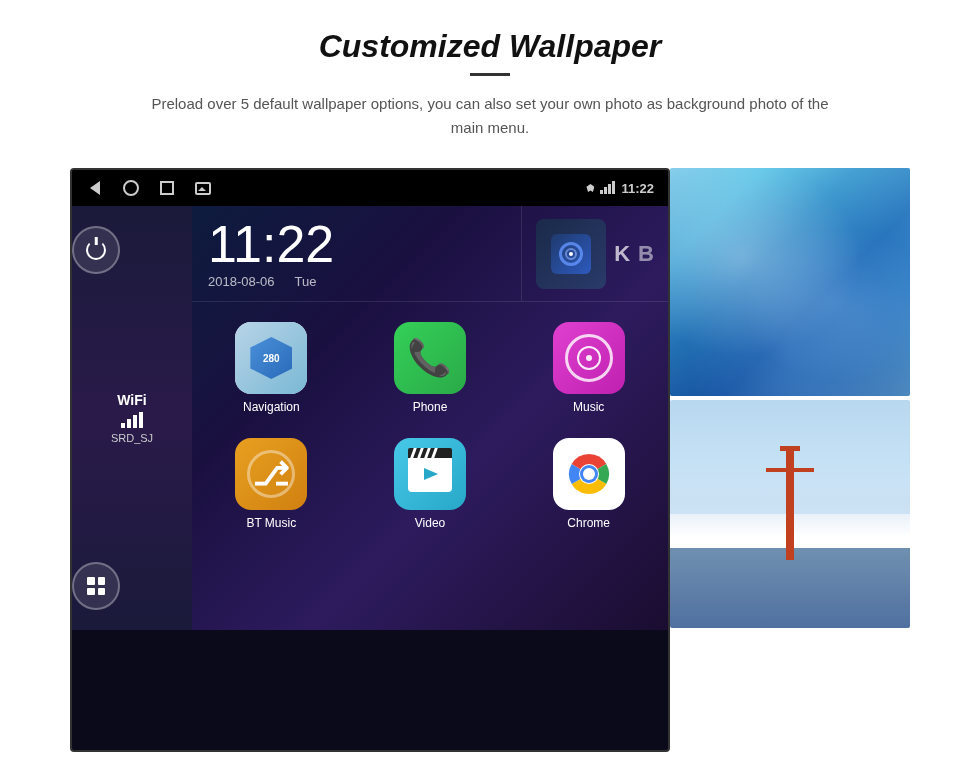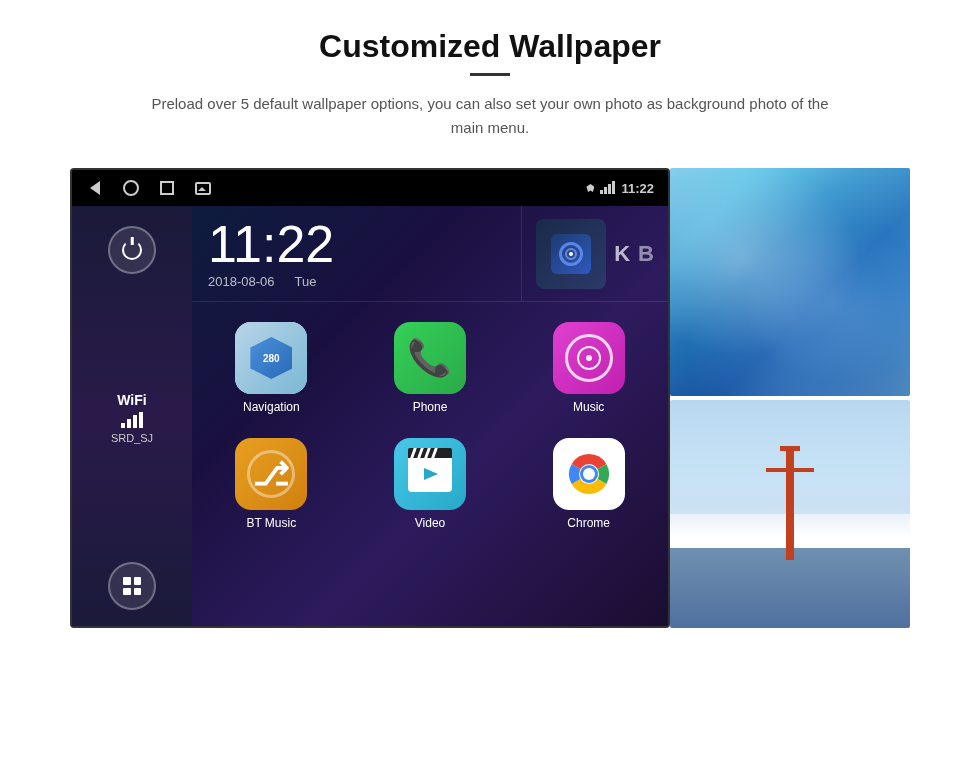--- a/index.html
+++ b/index.html
@@ -18,20 +18,21 @@
       flex-direction: column;
       align-items: center;
       padding-top: 28px;
     }
 
     .page-title {
       font-size: 32px;
       font-weight: 900;
       color: #111;
       margin-bottom: 8px;
+      font-style: italic;
     }
 
     .title-divider {
       width: 40px;
       height: 3px;
       background: #333;
       margin: 0 auto 16px auto;
     }
 
     .page-description {
@@ -47,21 +48,21 @@
       display: flex;
       flex-direction: row;
       gap: 0;
       align-items: flex-start;
       width: 840px;
     }
 
     
     .android-screen {
       width: 600px;
-      height: 460px;
+      height: 584px;
       background: #0a0a1a;
       border: 2px solid #333;
       border-radius: 4px;
       overflow: hidden;
       position: relative;
       flex-shrink: 0;
     }
 
     
     .status-bar {
@@ -164,21 +165,20 @@
       display: flex;
       height: calc(460px - 36px);
     }
 
     
     .android-sidebar {
       width: 120px;
       background: linear-gradient(180deg, #1a1a3a 0%, #2a1a4a 50%, #1a1a3a 100%);
       display: flex;
       flex-direction: column;
-      align-items: center;
       padding: 20px 0;
       gap: 42px;
       justify-content: space-between;
     }
 
     .sidebar-power-btn {
       width: 48px;
       height: 48px;
       border-radius: 50%;
       background: rgba(255,255,255,0.1);

